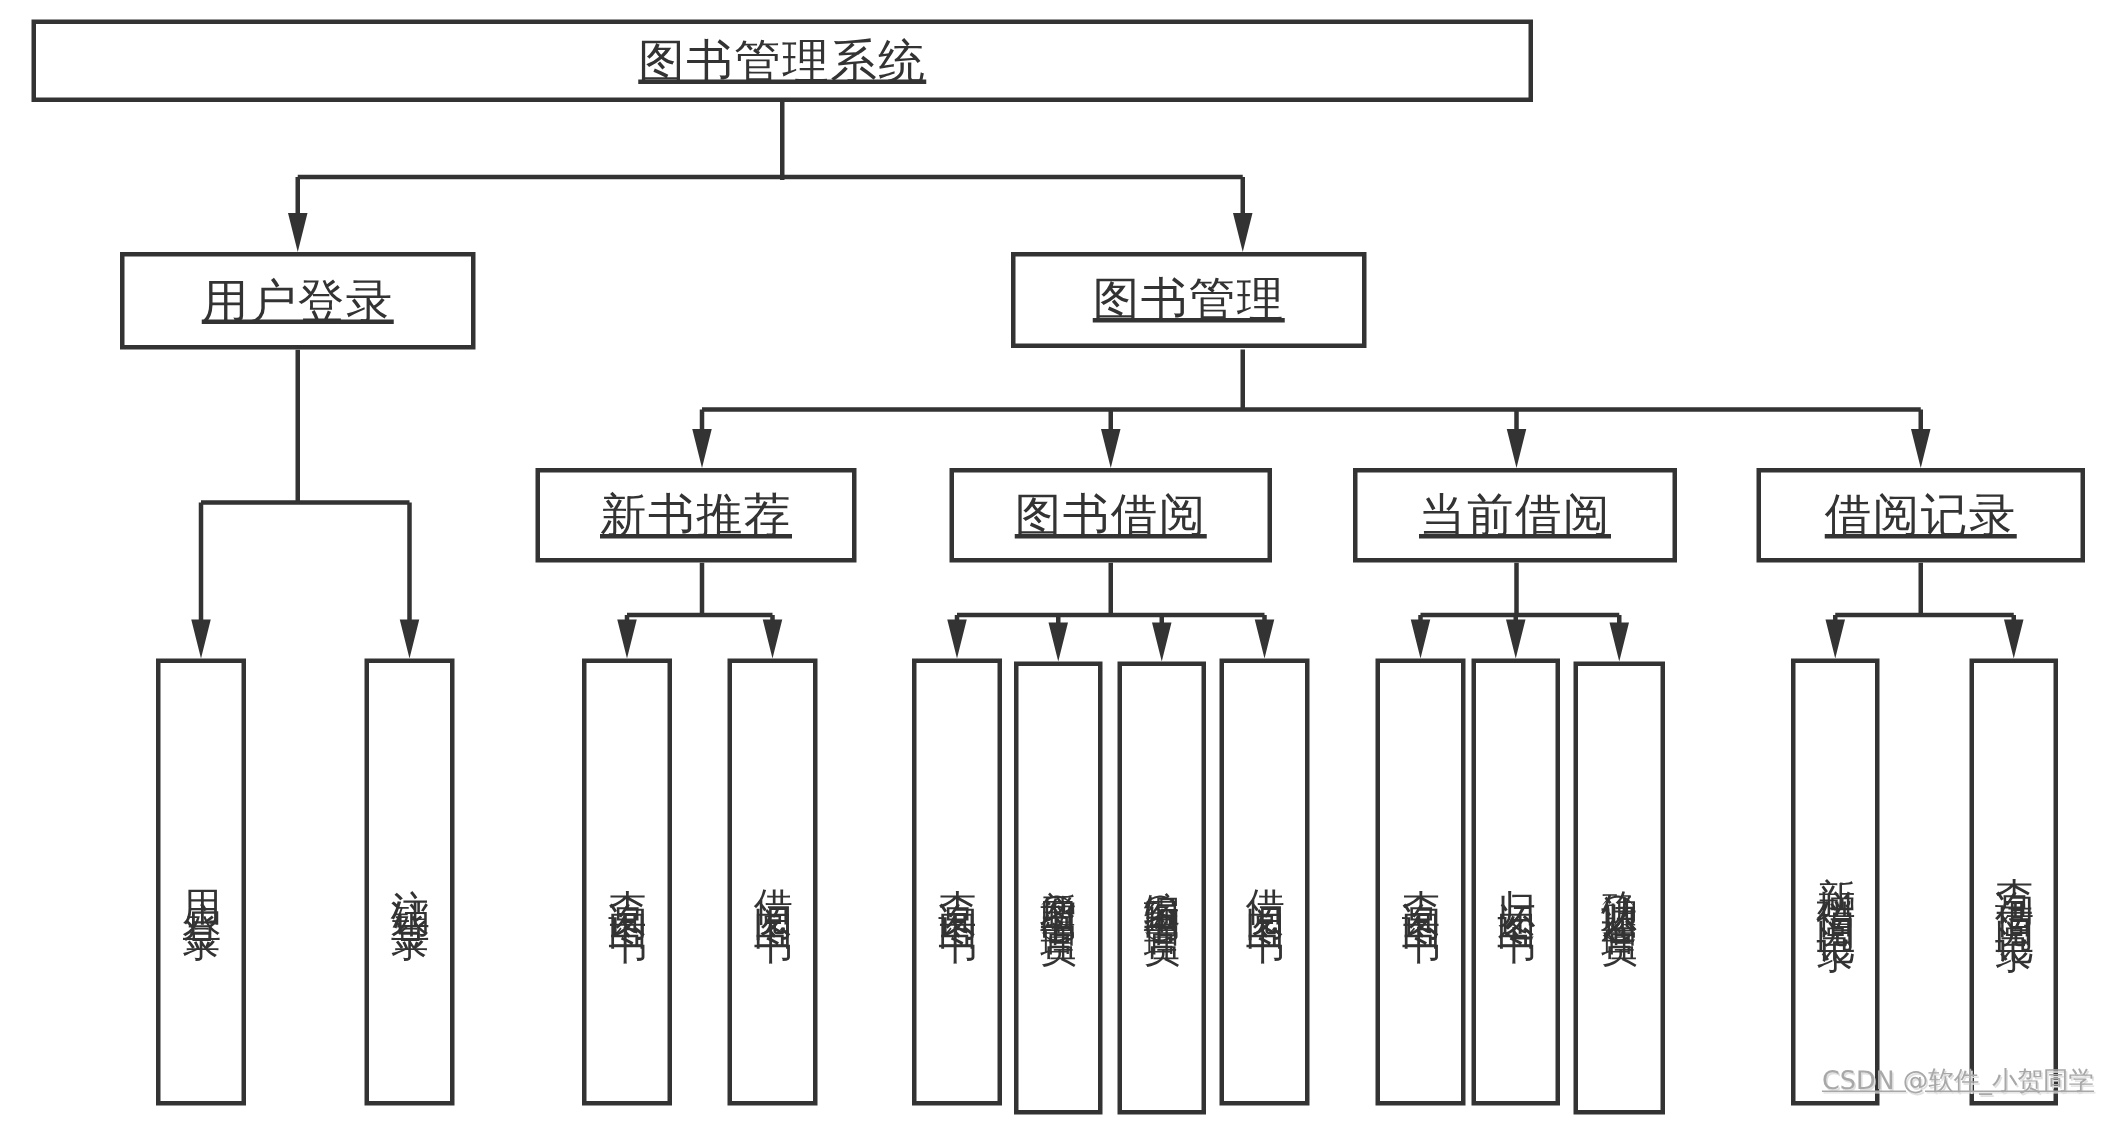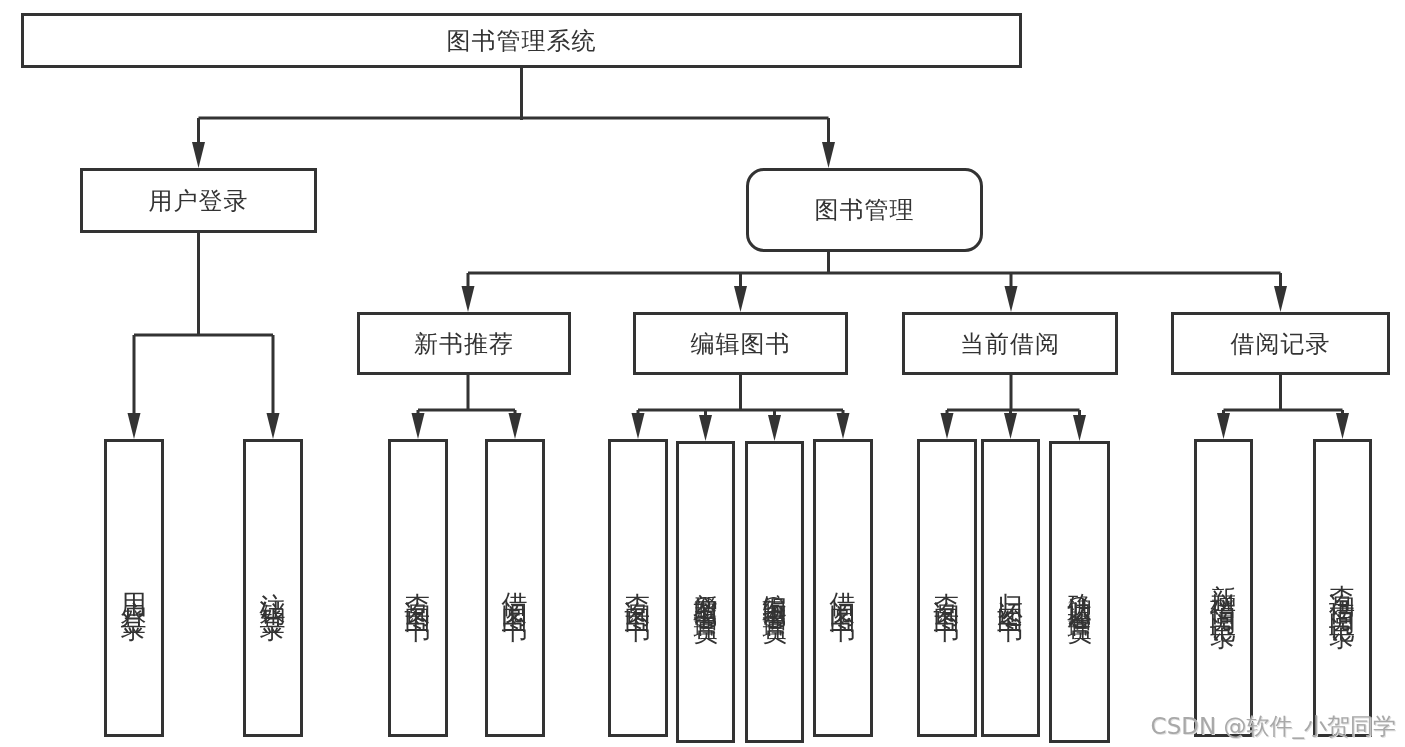--- a/index.html
+++ b/index.html
@@ -28,43 +28,45 @@
     box-sizing: border-box;
     background: #ffffff;
     border: 3px solid #333333;
     color: #333333;
     display: flex;
     align-items: center;
     justify-content: center;
     text-align: center;
   }
   .node-h {
-    font-size: 24px;
+    font-size: 31px;
     letter-spacing: 1px;
     white-space: nowrap;
+    text-decoration: underline;
   }
   .node-v {
     writing-mode: vertical-rl;
     text-orientation: mixed;
     font-size: 26px;
     letter-spacing: 8px;
     line-height: 1;
   }
   .node-v.admin {
     font-size: 24px;
     letter-spacing: 4px;
   }
   #watermark {
     position: absolute;
     right: 9px;
-    bottom: 5px;
-    font-size: 23px;
+    bottom: 15px;
+    font-size: 17px;
     color: #a8a8a8;
     text-shadow: 1px 1px 0 #e0e0e0;
     white-space: nowrap;
+    text-decoration: underline;
   }
 </style>
 </head>
 <body>
 
 <div id="canvas">
 
   <svg id="connectors" viewBox="0 0 1405 747" xmlns="http://www.w3.org/2000/svg">
 
     <path fill="none" stroke="#333333" stroke-width="3" d="
@@ -120,24 +122,24 @@
       M940.5 413 L953.5 413 L947 439 Z
       M1004 413 L1017 413 L1010.5 439 Z
       M1073 415 L1086 415 L1079.5 441 Z
       M1217 413 L1230 413 L1223.5 439 Z
       M1336 413 L1349 413 L1342.5 439 Z"></path>
   </svg>
 
   <div class="node node-h" style="left:21px; top:13px; width:1001px; height:55px;">图书管理系统</div>
 
   <div class="node node-h" style="left:80px; top:168px; width:237px; height:65px;">用户登录</div>
-  <div class="node node-h" style="left:746px; top:168px; width:237px; height:84px;border-radius:18px;">图书管理</div>
+  <div class="node node-h" style="left:674px; top:168px; width:237px; height:64px;">图书管理</div>
 
   <div class="node node-h" style="left:357px; top:312px; width:214px; height:63px;">新书推荐</div>
-  <div class="node node-h" style="left:633px; top:312px; width:215px; height:63px;">编辑图书</div>
+  <div class="node node-h" style="left:633px; top:312px; width:215px; height:63px;">图书借阅</div>
   <div class="node node-h" style="left:902px; top:312px; width:216px; height:63px;">当前借阅</div>
   <div class="node node-h" style="left:1171px; top:312px; width:219px; height:63px;">借阅记录</div>
 
   <div class="node node-v" style="left:104px; top:439px; width:60px; height:298px;">用户登录</div>
   <div class="node node-v" style="left:243px; top:439px; width:60px; height:298px;">注销登录</div>
 
   <div class="node node-v" style="left:388px; top:439px; width:60px; height:298px;">查询图书</div>
   <div class="node node-v" style="left:485px; top:439px; width:60px; height:298px;">借阅图书</div>
 
   <div class="node node-v" style="left:608px; top:439px; width:60px; height:298px;">查询图书</div>

